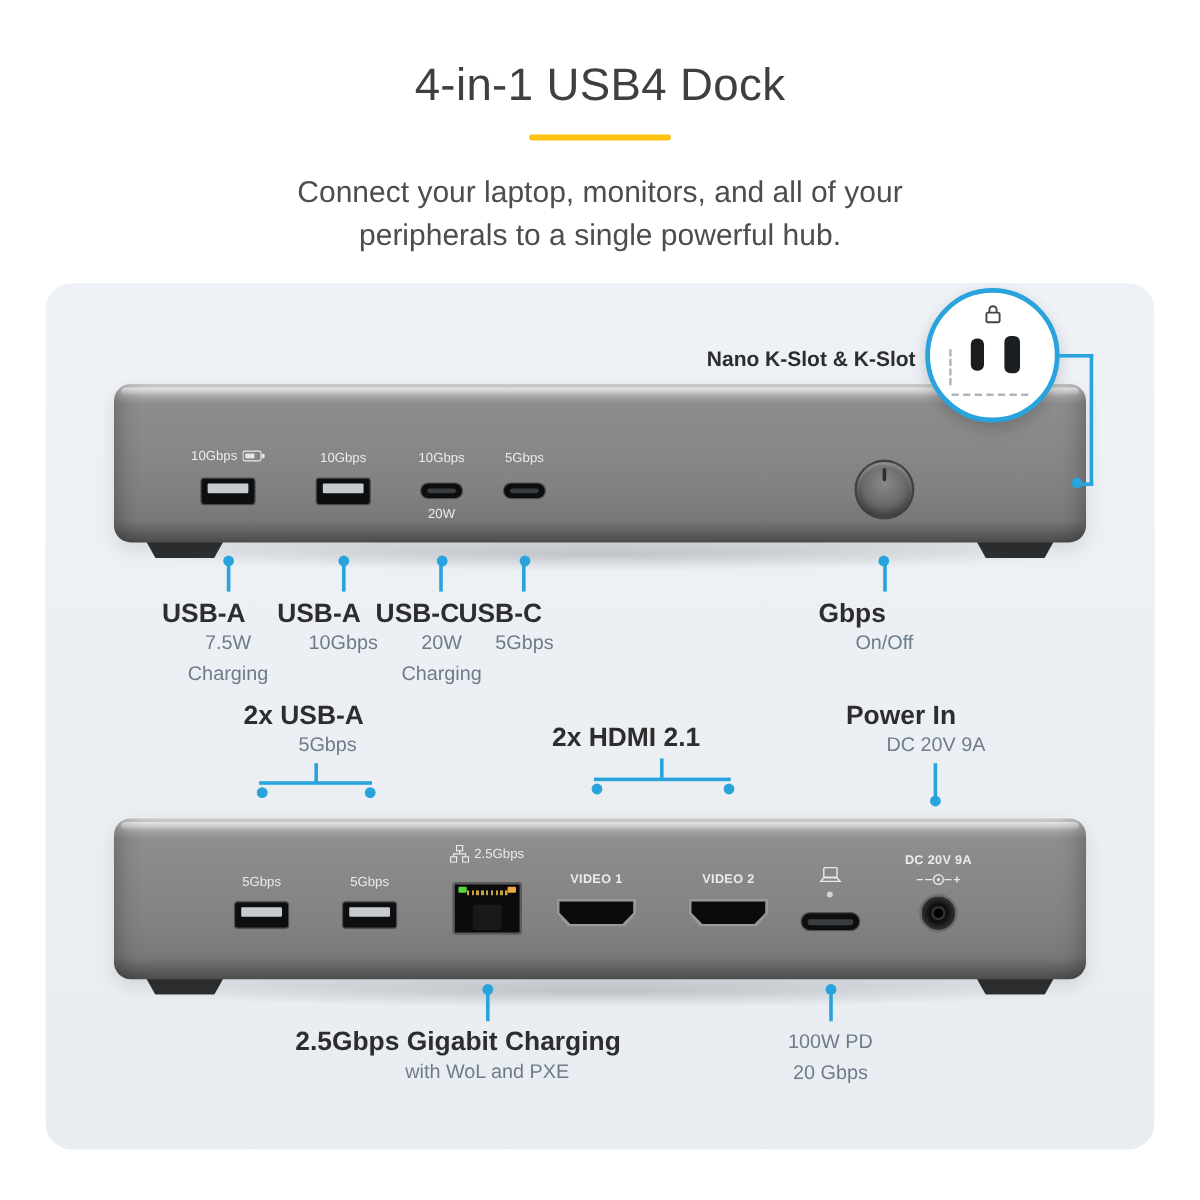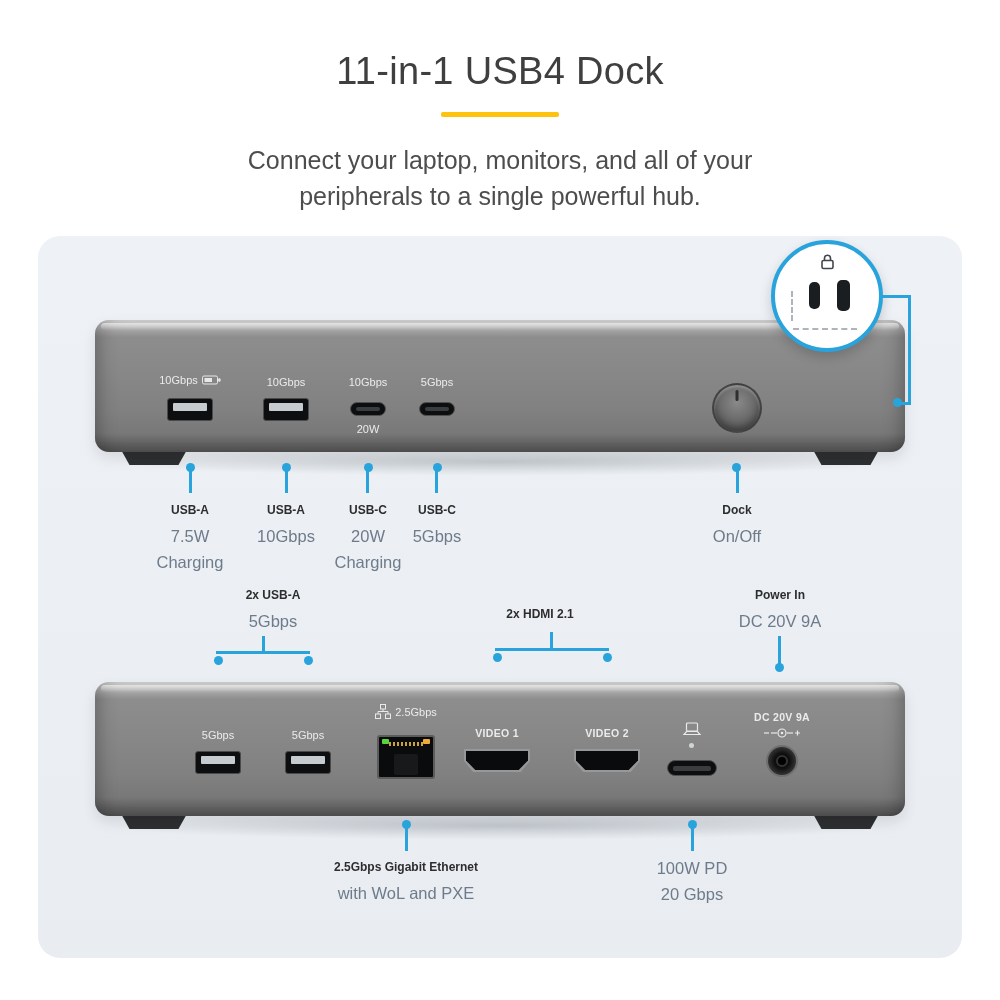--- a/index.html
+++ b/index.html
@@ -21,21 +21,21 @@
   .usba{background:#0d0e0f;border:1px solid #4a4a4a;border-radius:3px;width:46px;height:23px}
   .usba-tab{position:absolute;left:5px;right:5px;top:4px;height:8px;background:#c6cbd0;border-radius:1px}
   .usbc{background:#0d0e0f;border:1px solid #505050;border-radius:8px;width:36px;height:14px}
   .usbc-in{position:absolute;left:5px;right:5px;top:4px;height:4px;background:#3a3d40;border-radius:2px}
   .pl{color:#ebebeb;font-size:11px;text-align:center}
   .plb{font-weight:bold;letter-spacing:.3px}
   .row{display:flex;align-items:center;justify-content:center;gap:4px}
   .dot{width:9px;height:9px;border-radius:50%;background:#29a3dc}
   .vline{width:3px;background:#29a3dc}
   .hline{height:3px;background:#29a3dc}
-  .ct{font-size:12px;font-weight:bold;color:#2d2d2d;text-align:center;line-height:25px}
+  .ct{font-size:22px;font-weight:bold;color:#2d2d2d;line-height:25px}
   .cs{font-size:16.5px;color:#6e7b8a;text-align:center;line-height:26px}
   .kcirc{width:112px;height:112px;border-radius:50%;background:#fff;border:4px solid #29a3dc;
          box-shadow:0 5px 12px rgba(0,0,0,.18)}
   .slot{background:#1b1e21;border-radius:5px}
   .dash-h{border-top:2px dashed #aeb4ba}
   .dash-v{border-left:2px dashed #aeb4ba}
   .powerbtn{width:50px;height:50px;border-radius:50%;
         background:radial-gradient(circle at 50% 38%,#8a8a8a,#666 55%,#525252 100%);
         border:2px solid rgba(40,40,40,.55);
         box-shadow:inset 0 2px 3px rgba(255,255,255,.3),inset 0 -4px 6px rgba(0,0,0,.35)}
@@ -51,21 +51,21 @@
   .barrel{width:32px;height:32px;border-radius:50%;border:2px solid #6f6f6f;
         background:radial-gradient(circle,#000 0%,#111 40%,#3c3c3c 78%,#5e5e5e 100%)}
   .barrel-in{position:absolute;left:50%;top:50%;transform:translate(-50%,-50%);
         width:12px;height:12px;border-radius:50%;background:#000;border:2px solid #333}
 </style>
 </head>
 <body>
 
 <div class="canvas">
 
-  <div class="abs title" style="top:50px">11-in-1 USB4 Dock</div>
+  <div class="abs title" style="top:50px">4-in-1 USB4 Dock</div>
   <div class="abs underline" style="left:441px;top:112px;width:118px;height:5px"></div>
   <div class="abs subtitle" style="top:146px">Connect your laptop, monitors, and all of your</div>
   <div class="abs subtitle" style="top:182px">peripherals to a single powerful hub.</div>
 
   <div class="abs panel" style="left:38px;top:236px;width:924px;height:722px"></div>
 
   <div class="abs shadow" style="left:105px;top:448px;width:790px;height:28px"></div>
   <div class="abs foot" style="left:120px;top:448px;width:68px;height:17px"></div>
   <div class="abs foot" style="left:812px;top:448px;width:68px;height:17px"></div>
   <div class="abs dock" style="left:95px;top:320px;width:810px;height:132px"></div>
@@ -92,20 +92,21 @@
   <div class="abs usbc" style="left:350px;top:402px">
       <span class="usbc-in"></span>
     </div>
   <div class="abs usbc" style="left:419px;top:402px">
       <span class="usbc-in"></span>
     </div>
   <div class="abs powerbtn" style="left:712px;top:383px">
       <span class="powernotch"></span>
     </div>
 
+  <div class="abs ct" style="left:535px;top:287px;width:228px;text-align:right;font-size:17.5px">Nano K-Slot &amp; K-Slot</div>
   <div class="abs kcirc" style="left:771px;top:240px"></div>
   <svg class="abs" style="left:819px;top:253px" width="17" height="17" viewBox="0 0 17 17">
     <rect x="3" y="7.5" width="11" height="8" rx="1.5" fill="none" stroke="#41464c" stroke-width="1.6"></rect>
     <path d="M5.5 7.5 V5.2 a3 3 0 0 1 6 0 V7.5" fill="none" stroke="#41464c" stroke-width="1.6"></path>
   </svg>
   <div class="abs dash-v" style="left:791px;top:291px;height:30px"></div>
   <div class="abs dash-h" style="left:793px;top:328px;width:64px"></div>
   <div class="abs slot" style="left:809px;top:282px;width:11px;height:27px"></div>
   <div class="abs slot" style="left:837px;top:280px;width:13px;height:31px"></div>
 
@@ -137,21 +138,21 @@
   <div class="abs" style="left:313px;top:498px;width:110px">
     <div class="ct">USB-C</div>
     <div class="cs">20W</div>
     <div class="cs">Charging</div>
   </div>
   <div class="abs" style="left:382px;top:498px;width:110px">
     <div class="ct">USB-C</div>
     <div class="cs">5Gbps</div>
   </div>
   <div class="abs" style="left:682px;top:498px;width:110px">
-    <div class="ct">Dock</div>
+    <div class="ct">Gbps</div>
     <div class="cs">On/Off</div>
   </div>
 
   <div class="abs" style="left:203px;top:583px;width:140px">
     <div class="ct">2x USB-A</div>
     <div class="cs">5Gbps</div>
   </div>
   <div class="abs vline" style="left:262px;top:636px;height:17px"></div>
   <div class="abs hline" style="left:216px;top:651px;width:94px"></div>
   <div class="abs dot" style="left:214px;top:656px"></div>
@@ -230,21 +231,21 @@
     <path d="M2 6 h5" stroke="#e9e9e9" stroke-width="1.2"></path>
     <path d="M33 6 h5 M35.5 3.5 v5" stroke="#e9e9e9" stroke-width="1.2"></path>
   </svg>
   <div class="abs barrel" style="left:766px;top:745px">
       <span class="barrel-in"></span>
     </div>
 
   <div class="abs dot" style="left:402px;top:820px"></div>
   <div class="abs vline" style="left:405px;top:827px;height:24px"></div>
   <div class="abs" style="left:246px;top:855px;width:320px">
-    <div class="ct">2.5Gbps Gigabit Ethernet</div>
+    <div class="ct">2.5Gbps Gigabit Charging</div>
     <div class="cs">with WoL and PXE</div>
   </div>
 
   <div class="abs dot" style="left:688px;top:820px"></div>
   <div class="abs vline" style="left:691px;top:827px;height:24px"></div>
   <div class="abs" style="left:562px;top:855px;width:260px">
     <div class="cs">100W PD</div>
     <div class="cs">20 Gbps</div>
   </div>
 

